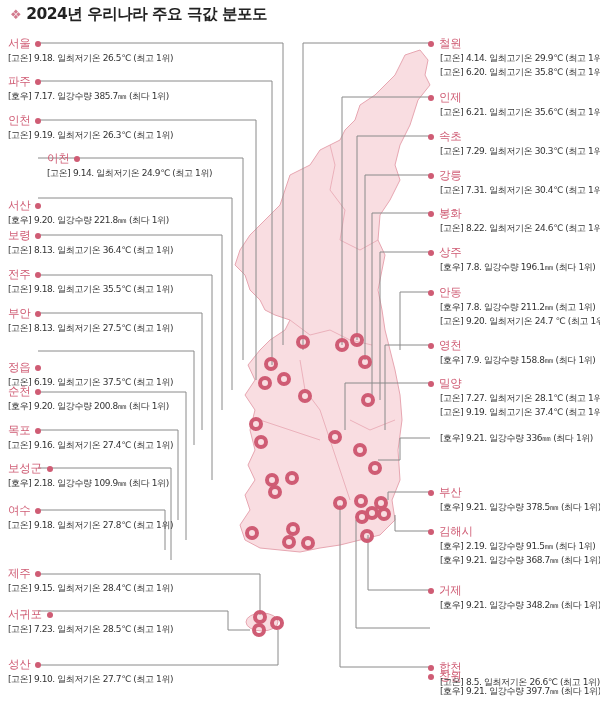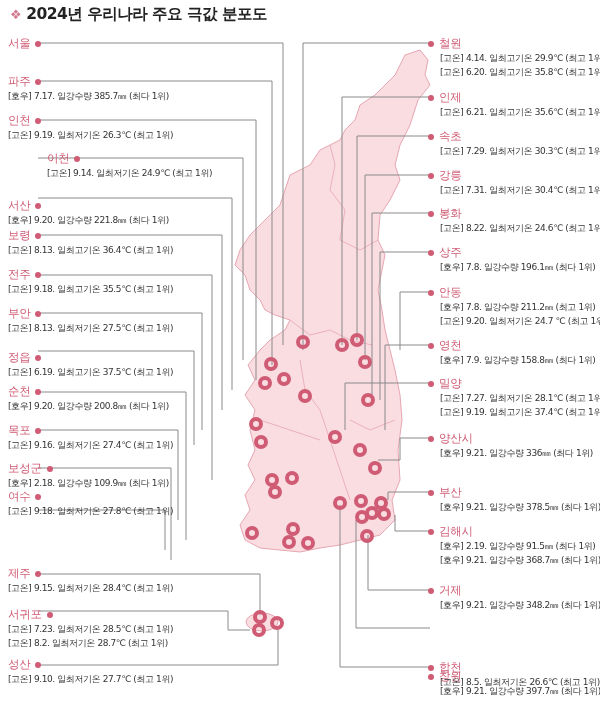--- a/index.html
+++ b/index.html
@@ -105,20 +105,21 @@
 <div class="title">
   <span class="bullet">❖</span>
   <span>2024년 우리나라 주요 극값 분포도</span>
 </div>
 
 <div class="loc left" style="left:8px;top:36px;">
   <div class="name">
       <span>서울</span>
       <span class="dot"></span>
     </div>
+  <div class="line">[고온] 9.18. 일최저기온 26.5℃ (최고 1위)</div>
 </div>
 <div class="loc left" style="left:8px;top:74px;text-align:center;">
   <div class="name">
       <span>파주</span>
       <span class="dot"></span>
     </div>
   <div class="line">[호우] 7.17. 일강수량 385.7㎜ (최다 1위)</div>
 </div>
 <div class="loc left" style="left:8px;top:113px;">
   <div class="name">
@@ -155,21 +156,21 @@
     </div>
   <div class="line">[고온] 9.18. 일최고기온 35.5℃ (최고 1위)</div>
 </div>
 <div class="loc left" style="left:8px;top:306px;">
   <div class="name">
       <span>부안</span>
       <span class="dot"></span>
     </div>
   <div class="line">[고온] 8.13. 일최저기온 27.5℃ (최고 1위)</div>
 </div>
-<div class="loc left" style="left:8px;top:350px;text-align:right;">
+<div class="loc left" style="left:8px;top:360px;text-align:right;">
   <div class="name">
       <span>정읍</span>
       <span class="dot"></span>
     </div>
   <div class="line">[고온] 6.19. 일최고기온 37.5℃ (최고 1위)</div>
 </div>
 <div class="loc left" style="left:8px;top:384px;">
   <div class="name">
       <span>순천</span>
       <span class="dot"></span>
@@ -183,41 +184,40 @@
     </div>
   <div class="line">[고온] 9.16. 일최저기온 27.4℃ (최고 1위)</div>
 </div>
 <div class="loc left" style="left:8px;top:461px;">
   <div class="name">
       <span>보성군</span>
       <span class="dot"></span>
     </div>
   <div class="line">[호우] 2.18. 일강수량 109.9㎜ (최다 1위)</div>
 </div>
-<div class="loc left" style="left:8px;top:489px;text-align:right;">
+<div class="loc left" style="left:8px;top:503px;text-align:right;">
   <div class="name">
       <span>여수</span>
       <span class="dot"></span>
     </div>
   <div class="line">[고온] 9.18. 일최저기온 27.8℃ (최고 1위)</div>
 </div>
 <div class="loc left" style="left:8px;top:566px;text-align:center;">
   <div class="name">
       <span>제주</span>
       <span class="dot"></span>
     </div>
   <div class="line">[고온] 9.15. 일최저기온 28.4℃ (최고 1위)</div>
 </div>
 <div class="loc left" style="left:8px;top:607px;">
   <div class="name">
       <span>서귀포</span>
       <span class="dot"></span>
     </div>
   <div class="line">[고온] 7.23. 일최저기온 28.5℃ (최고 1위)</div>
-  <div class="line">[고온] 8.2. 일최저기온 28.7℃ (최고 1위)</div>
 </div>
 <div class="loc left" style="left:8px;top:657px;">
   <div class="name">
       <span>성산</span>
       <span class="dot"></span>
     </div>
   <div class="line">[고온] 9.10. 일최저기온 27.7℃ (최고 1위)</div>
 </div>
 
 <div class="loc right" style="left:428px;top:36px;">
@@ -280,24 +280,20 @@
 </div>
 <div class="loc right" style="left:428px;top:376px;">
   <div class="name">
       <span class="dot"></span>
       <span>밀양</span>
     </div>
   <div class="line">[고온] 7.27. 일최저기온 28.1℃ (최고 1위)</div>
   <div class="line">[고온] 9.19. 일최고기온 37.4℃ (최고 1위)</div>
 </div>
 <div class="loc right" style="left:428px;top:431px;">
-  <div class="name">
-      <span class="dot"></span>
-      <span>양산시</span>
-    </div>
   <div class="line">[호우] 9.21. 일강수량 336㎜ (최다 1위)</div>
 </div>
 <div class="loc right" style="left:428px;top:485px;">
   <div class="name">
       <span class="dot"></span>
       <span>부산</span>
     </div>
   <div class="line">[호우] 9.21. 일강수량 378.5㎜ (최다 1위)</div>
 </div>
 <div class="loc right" style="left:428px;top:524px;">

